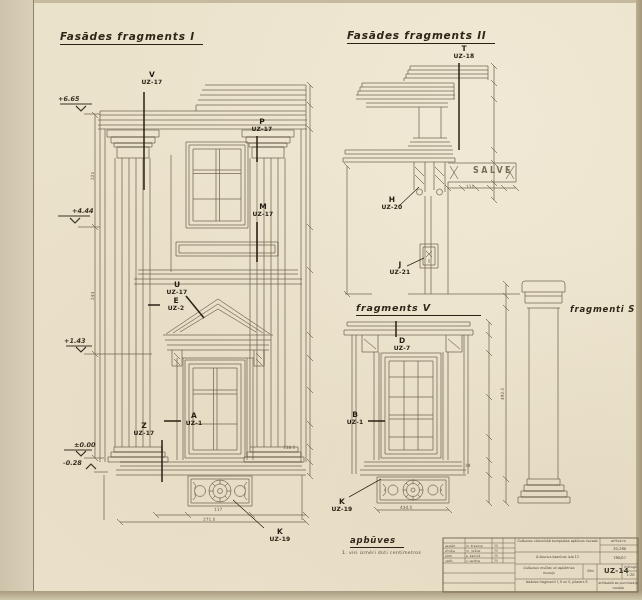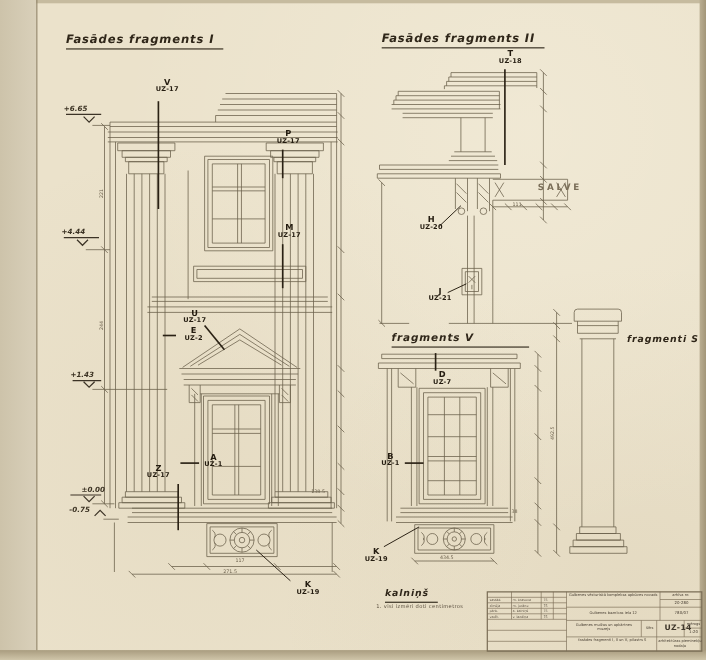--- a/index.html
+++ b/index.html
@@ -172,24 +172,24 @@
       <path d="M66 346 H92 M76 347 L81 352 L86 347"></path>
       <path d="M64 450 H92 M76 451 L81 456 L86 451"></path>
       <path d="M86 469 L91 464 L96 469"></path>
     </g>
   </svg>
 
   <div class="abs title t-big" style="left:347px;top:29px;">Fasādes fragments II</div>
   <div class="abs title t-big" style="left:60px;top:30px;">Fasādes fragments I</div>
   <div class="abs title t-mid" style="left:356px;top:302px;padding-right:50px;">fragments V</div>
   <div class="abs title t-sm nounder" style="left:570px;top:304px;">fragmenti S</div>
-  <div class="abs title t-sm" style="left:350px;top:535px;">kalniņš</div>
+  <div class="abs title t-sm" style="left:350px;top:535px;">apbūves</div>
   <div class="abs note" style="left:342px;top:549px;">1. visi izmēri doti centimetros</div>
 
-  <div class="abs frieze" style="left:482px;top:166px;">SALVE</div>
+  <div class="abs frieze" style="left:466px;top:166px;">SALVE</div>
 
   <div class="abs callout" style="left:132px;top:71px;">
       <span class="l">V</span>
       <span class="c">UZ-17</span>
     </div>
   <div class="abs callout" style="left:242px;top:118px;">
       <span class="l">P</span>
       <span class="c">UZ-17</span>
     </div>
   <div class="abs callout" style="left:243px;top:203px;">
@@ -235,24 +235,24 @@
   <div class="abs callout" style="left:335px;top:411px;">
       <span class="l">B</span>
       <span class="c">UZ-1</span>
     </div>
   <div class="abs callout" style="left:322px;top:498px;">
       <span class="l">K</span>
       <span class="c">UZ-19</span>
     </div>
 
   <div class="abs elev" style="left:58px;top:95px;">+6.65</div>
-  <div class="abs elev" style="left:56px;top:207px;">+4.44</div>
+  <div class="abs elev" style="left:72px;top:207px;">+4.44</div>
   <div class="abs elev" style="left:64px;top:337px;">+1.43</div>
   <div class="abs elev" style="left:74px;top:441px;">±0.00</div>
-  <div class="abs elev" style="left:63px;top:459px;">-0.75</div>
+  <div class="abs elev" style="left:63px;top:459px;">-0.28</div>
 
   <div class="abs dim" style="left:283px;top:445px;">138.5</div>
   <div class="abs dim" style="left:214px;top:507px;">117</div>
   <div class="abs dim" style="left:203px;top:517px;">271.5</div>
   <div class="abs dim" style="left:400px;top:505px;">434.5</div>
   <div class="abs dim" style="left:466px;top:184px;">111</div>
   <div class="abs dim" style="left:465px;top:463px;">38</div>
   <div class="abs dim rot" style="left:500px;top:400px;">492.5</div>
   <div class="abs dim rot" style="left:90px;top:180px;">221</div>
   <div class="abs dim rot" style="left:90px;top:300px;">244</div>

